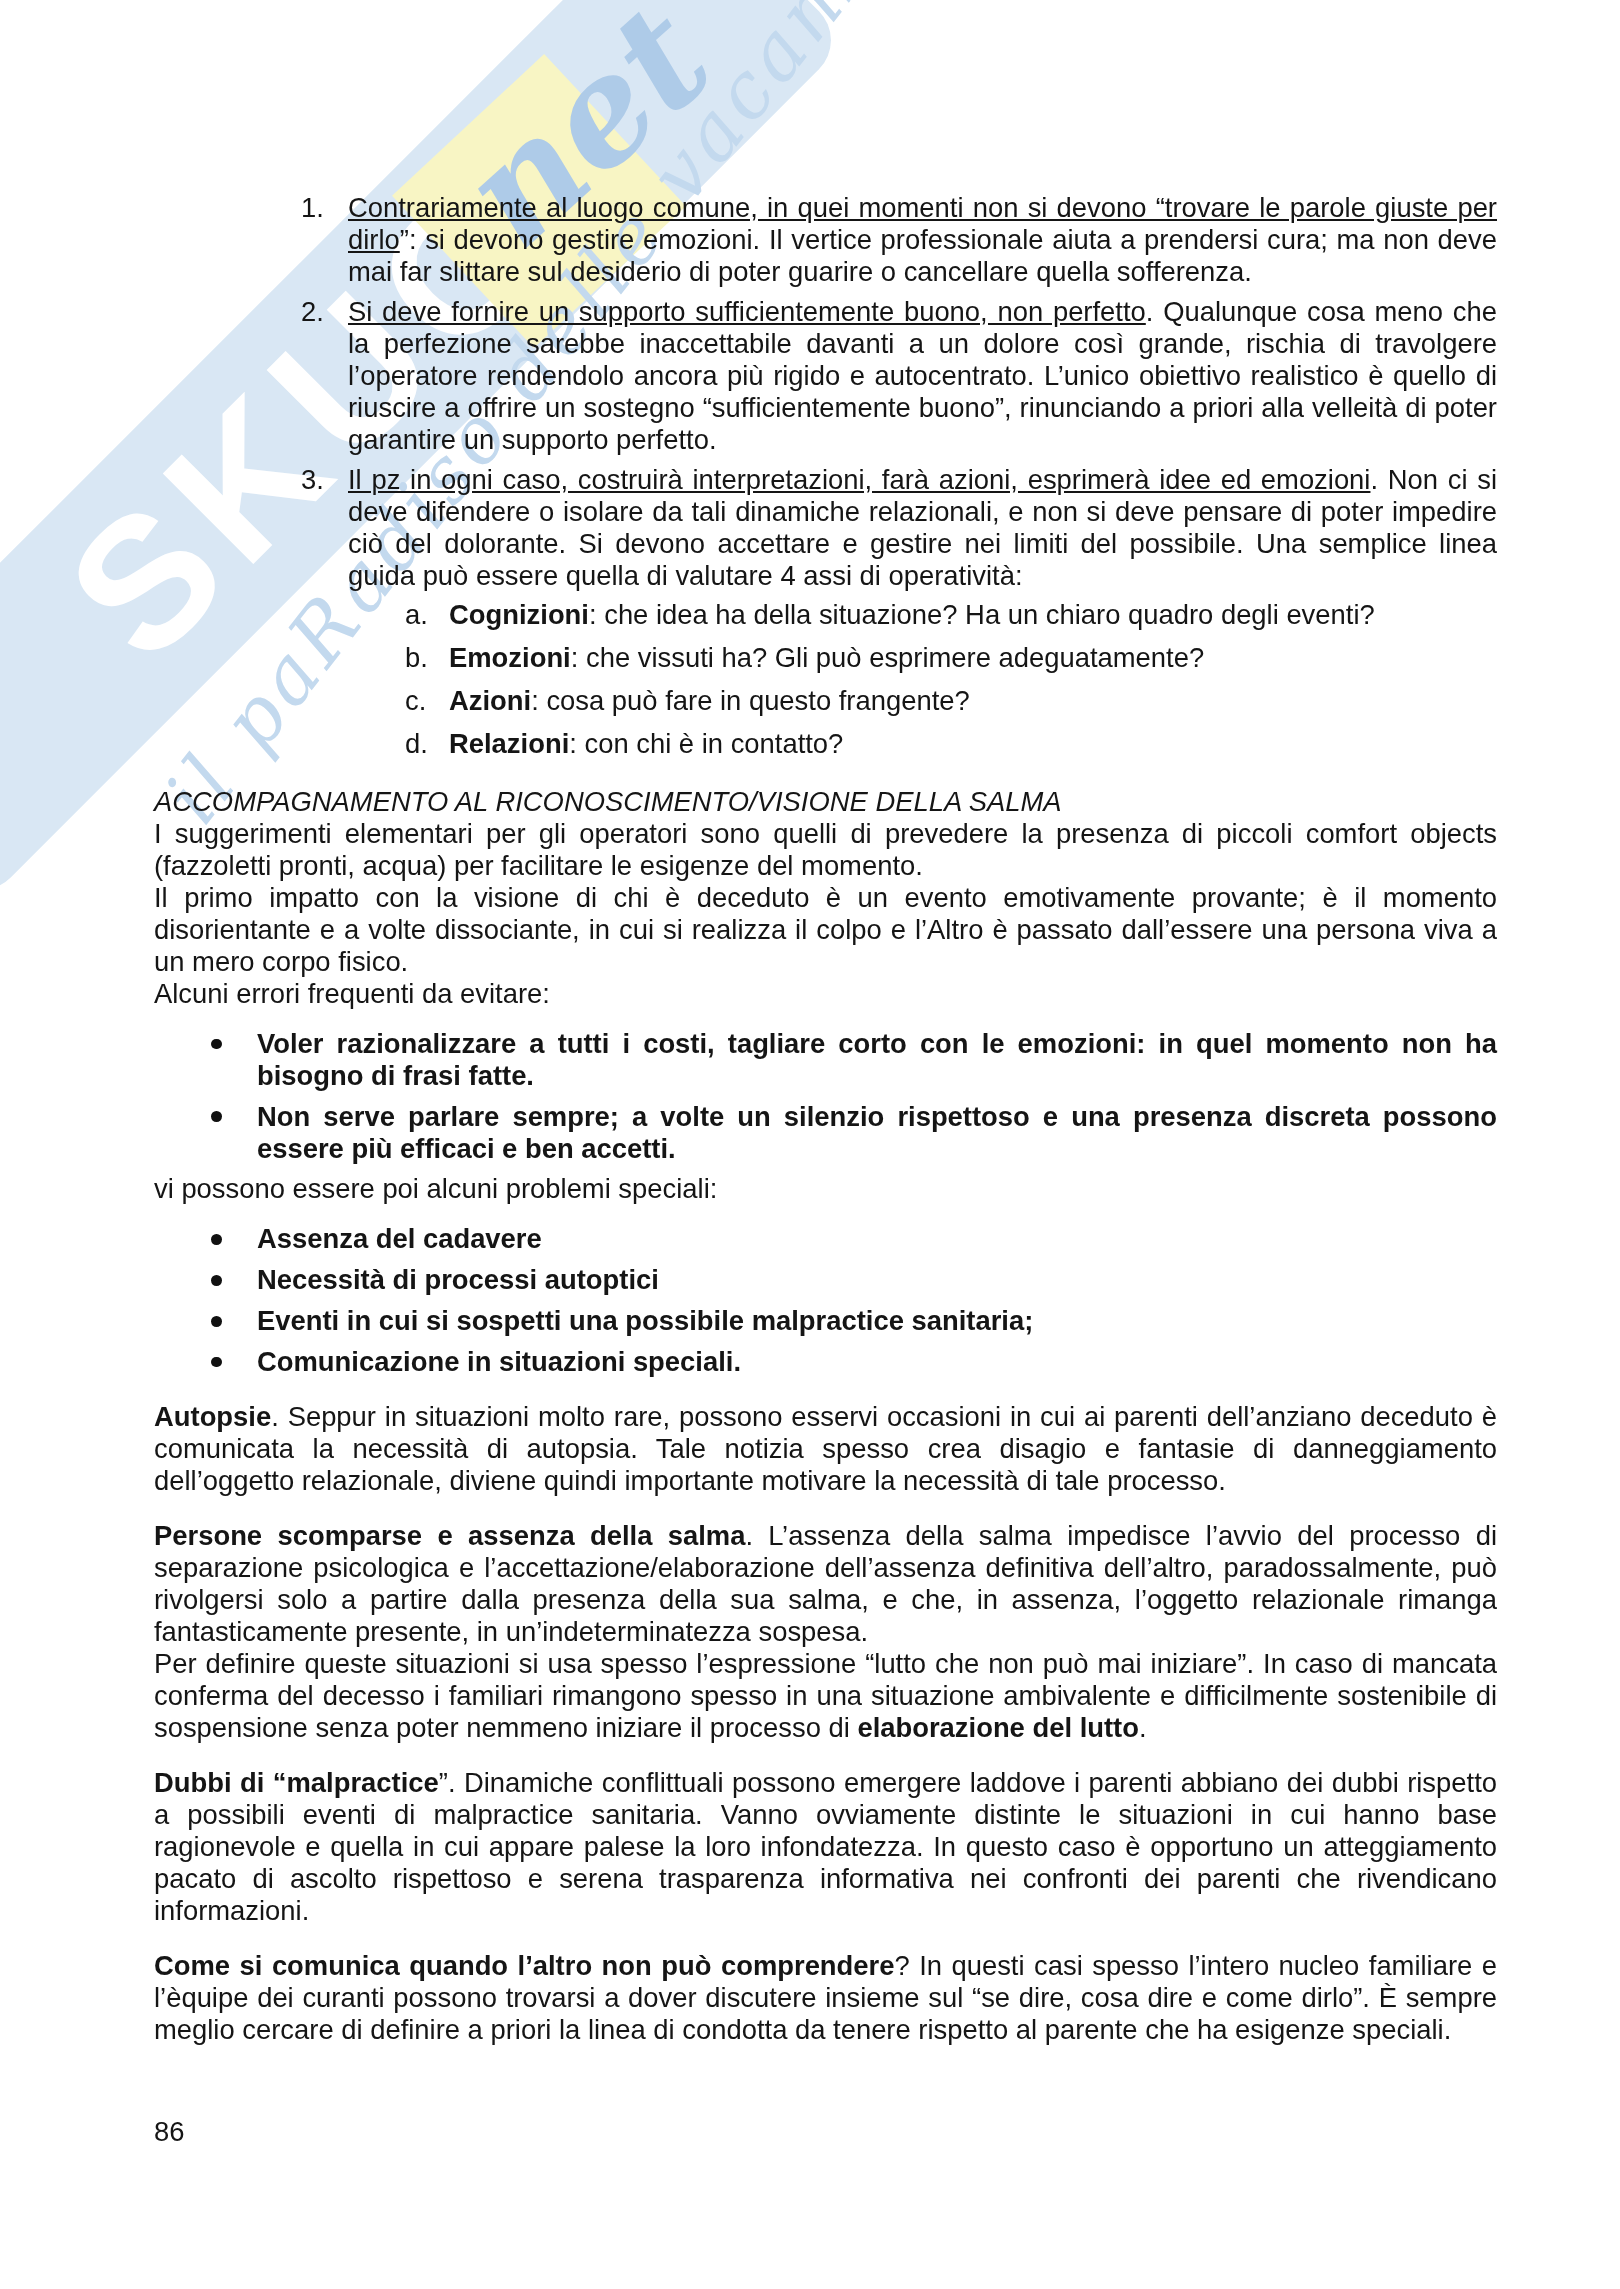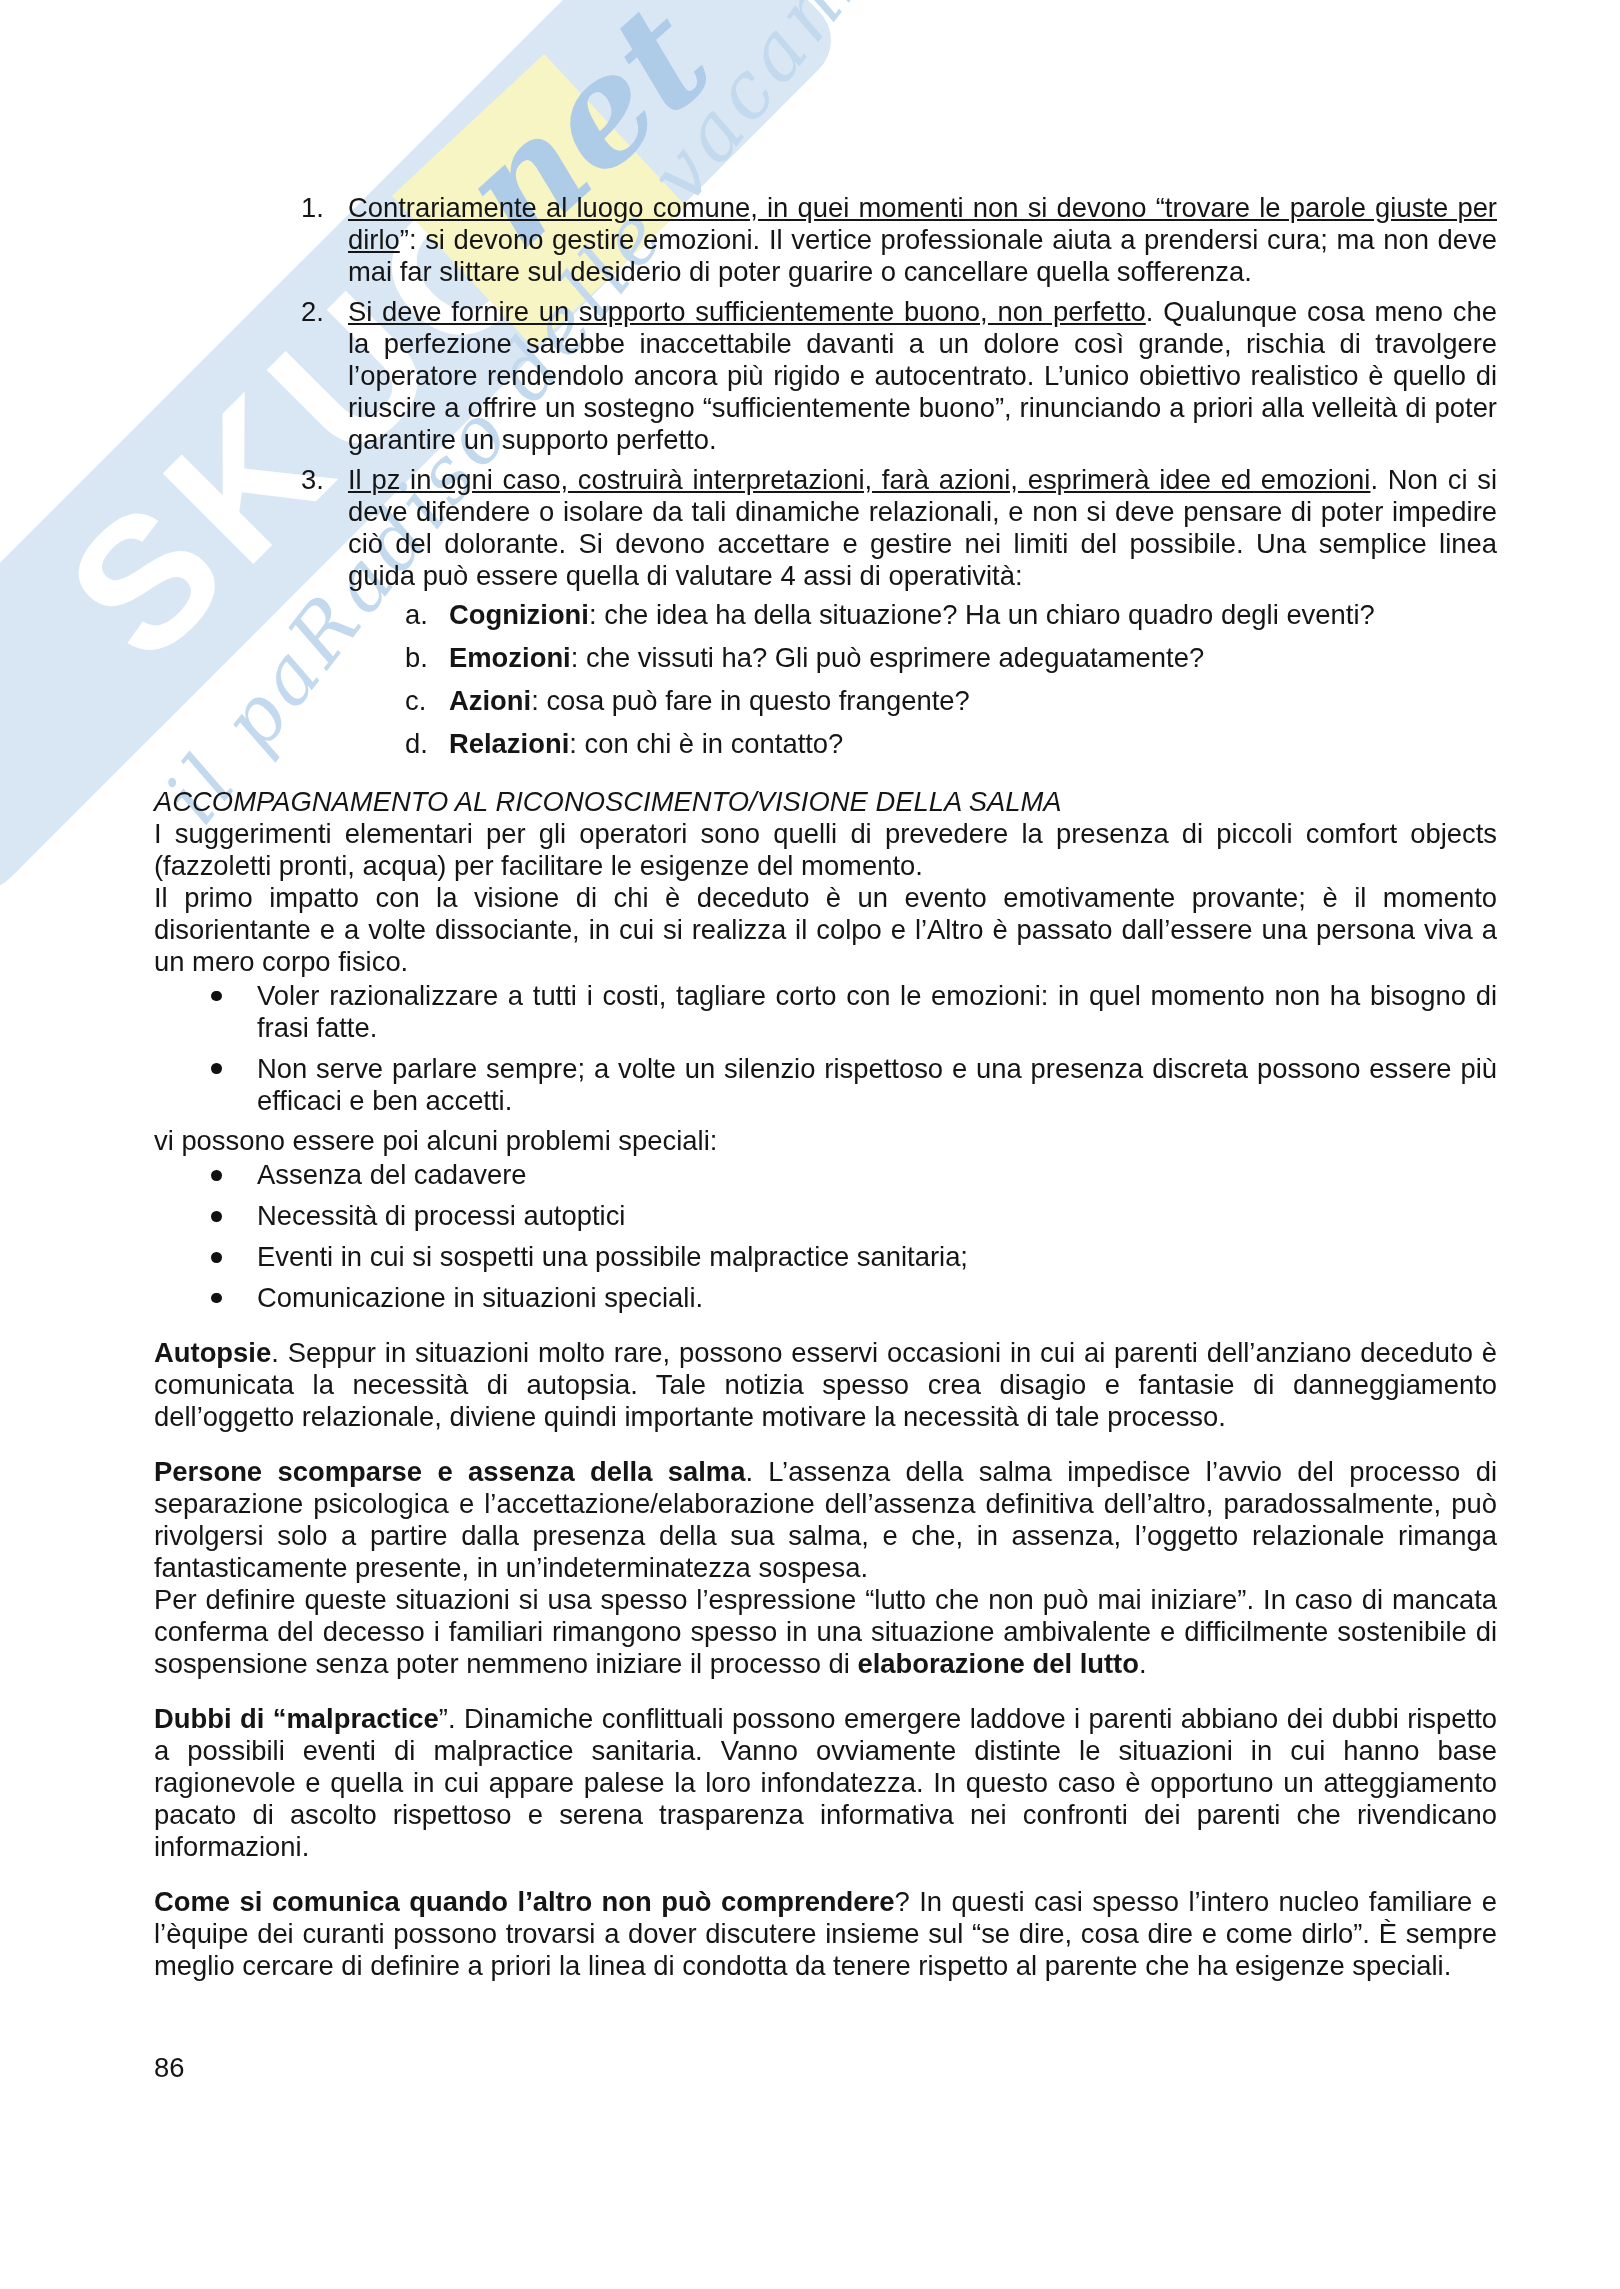--- a/index.html
+++ b/index.html
@@ -49,21 +49,21 @@
   b{font-weight:bold;}
   
   .numlist{margin:0;padding:0 0 0 194px;list-style:none;}
   .numlist>li{position:relative;margin:0 0 7.8px 0;text-align:justify;}
   .numlist .num{position:absolute;left:-47px;top:0;text-decoration:none;}
   
   .letlist{margin:0;padding:0 0 0 295px;list-style:none;}
   .letlist>li{position:relative;margin:0 0 10.8px 0;text-align:left;}
   .letlist .let{position:absolute;left:-44px;top:0;}
   
-  .bullist{margin:2px 0 0 0;padding:0 0 0 103px;list-style:none;}
+  .bullist{margin:18px 0 0 0;padding:0 0 0 103px;list-style:none;font-weight:bold;}
   .bullist>li{position:relative;margin:0 0 8.8px 0;text-align:justify;}
   .bdot{position:absolute;left:-46px;top:10.8px;width:10.8px;height:10.8px;border-radius:50%;background:#111;}
   .heading{margin-top:26px;font-style:italic;text-align:left;}
   .block{margin-top:23px;}
   .pagenum{margin-top:70px;text-align:left;}
 </style>
 </head>
 <body>
 
 <div class="page">
@@ -102,20 +102,21 @@
         <span class="let">c.</span><b>Azioni</b><span>: cosa può fare in questo frangente?</span>
       </li>
       <li>
         <span class="let">d.</span><b>Relazioni</b><span>: con chi è in contatto?</span>
       </li>
     </ol>
 
     <p class="heading">ACCOMPAGNAMENTO AL RICONOSCIMENTO/VISIONE DELLA SALMA</p>
     <p>I suggerimenti elementari per gli operatori sono quelli di prevedere la presenza di piccoli comfort objects (fazzoletti pronti, acqua) per facilitare le esigenze del momento.</p>
     <p>Il primo impatto con la visione di chi è deceduto è un evento emotivamente provante; è il momento disorientante e a volte dissociante, in cui si realizza il colpo e l’Altro è passato dall’essere una persona viva a un mero corpo fisico.</p>
+    <p>Alcuni errori frequenti da evitare:</p>
 
     <ul class="bullist">
       <li><span class="bdot"></span><span>Voler razionalizzare a tutti i costi, tagliare corto con le emozioni: in quel momento non ha bisogno di frasi fatte.</span></li>
       <li><span class="bdot"></span><span>Non serve parlare sempre; a volte un silenzio rispettoso e una presenza discreta possono essere più efficaci e ben accetti.</span></li>
     </ul>
 
     <p>vi possono essere poi alcuni problemi speciali:</p>
 
     <ul class="bullist">
       <li><span class="bdot"></span><span>Assenza del cadavere</span></li>

